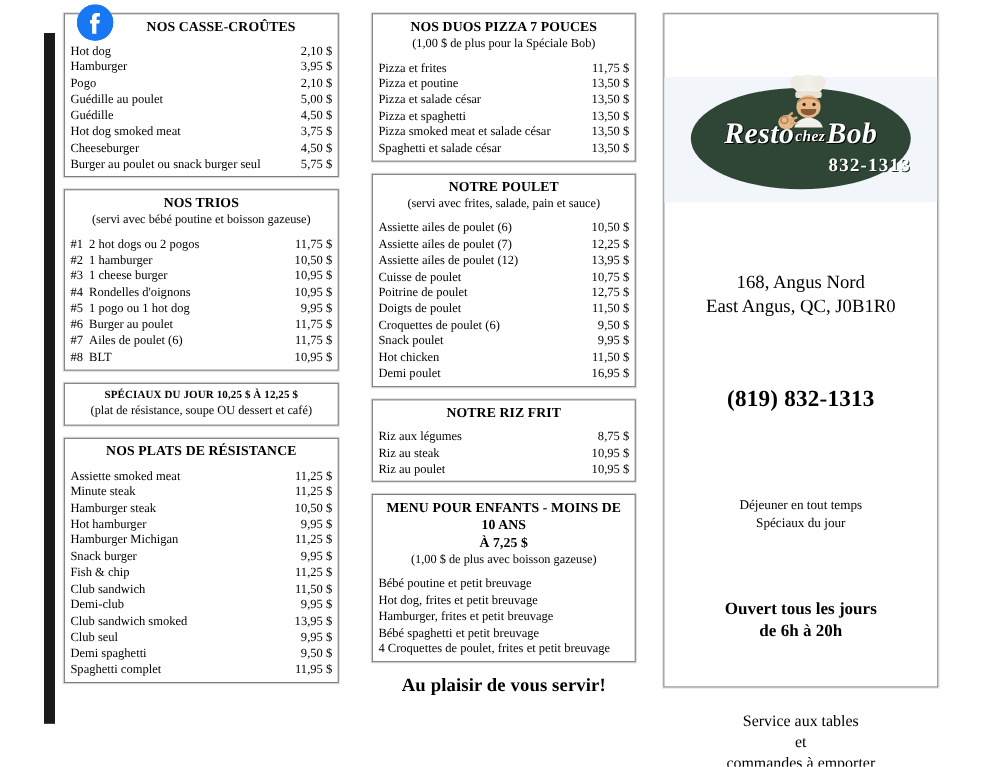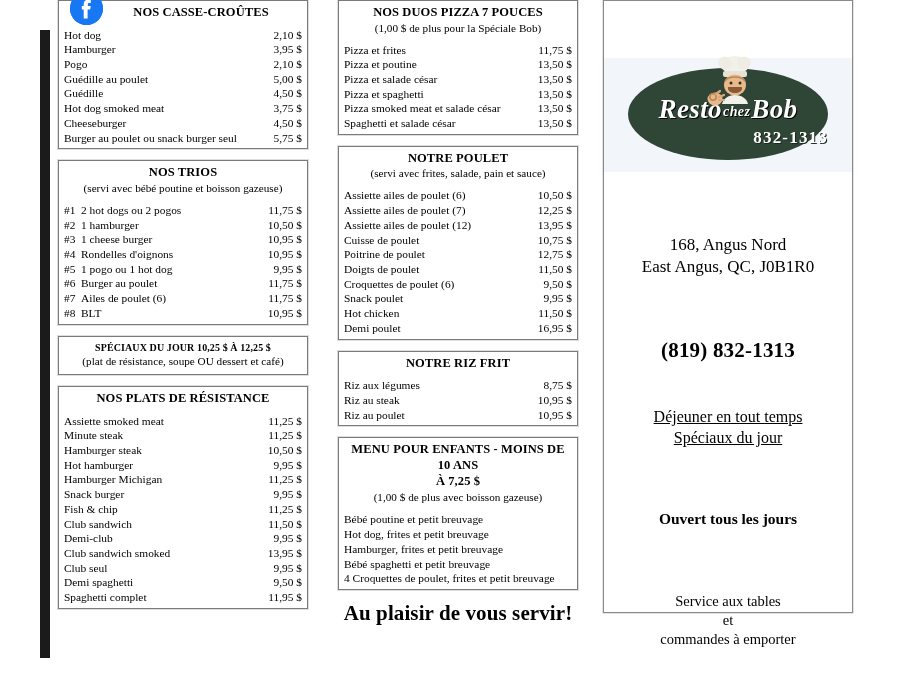--- a/index.html
+++ b/index.html
@@ -31,21 +31,21 @@
     left: 40px;
     top: 30px;
     width: 10px;
     height: 628px;
     background: #1b1b1b;
   }
 
   .columns {
     position: absolute;
     left: 58px;
-    top: 0;
+    top: 12px;
     width: 800px;
     height: 638px;
   }
 
   .col {
     position: absolute;
     top: 0;
   }
   .col-left  { left: 0px;   width: 250px; }
   .col-mid   { left: 280px; width: 240px; }
@@ -121,21 +121,21 @@
   }
   #fb-icon svg { display: block; }
 
   .box-casse { position: relative; padding-top: 3px; }
   .box-casse .box-title { padding-left: 38px; }
 
   
   .closing {
     text-align: center;
     font-weight: bold;
-    font-size: 21px;
+    font-size: 17px;
     margin-top: 9px;
     color: #000;
     letter-spacing: 0.1px;
   }
 
   
   #right-panel {
     border: 1px solid #8a8a8a;
     box-shadow: 0 0 0 1px #e2e2e2;
     background: #fff;
@@ -205,21 +205,21 @@
     height: 58px;
   }
 
   .rp-text {
     text-align: center;
     color: #000;
     line-height: 1.3;
   }
   .rp-address   { font-size: 17px; margin-top: 30px; }
   .rp-phone     { font-size: 21px; font-weight: bold; margin-top: 27px; letter-spacing: 0.2px; }
-  .rp-breakfast { font-size: 16px; margin-top: 11px; text-decoration: underline; }
+  .rp-breakfast { font-size: 12px; margin-top: 44px; }
   .rp-hours     { font-size: 15.5px; font-weight: bold; margin-top: 28px; }
   .rp-service   { font-size: 14.5px; margin-top: 31px; }
   .rp-welcome   { font-size: 22px; font-weight: bold; margin-top: 25px; letter-spacing: 0.2px; }
   .rp-disclaim  { font-size: 8.2px; margin-top: 26px; }
 </style>
 </head>
 <body>
 
 <div id="page-sheet"></div>
 <div id="left-strip"></div>
@@ -538,20 +538,21 @@
 
       <div class="rp-text rp-phone">(819) 832-1313</div>
 
       <div class="rp-text rp-breakfast">
         <div>Déjeuner en tout temps</div>
         <div>Spéciaux du jour</div>
       </div>
 
       <div class="rp-text rp-hours">
         <div>Ouvert tous les jours</div>
+        <div>de 6h à 20h</div>
       </div>
 
       <div class="rp-text rp-service">
         <div>Service aux tables</div>
         <div>et</div>
         <div>commandes à emporter</div>
       </div>
 
       <div class="rp-text rp-welcome">Bienvenue à tous!</div>
 

